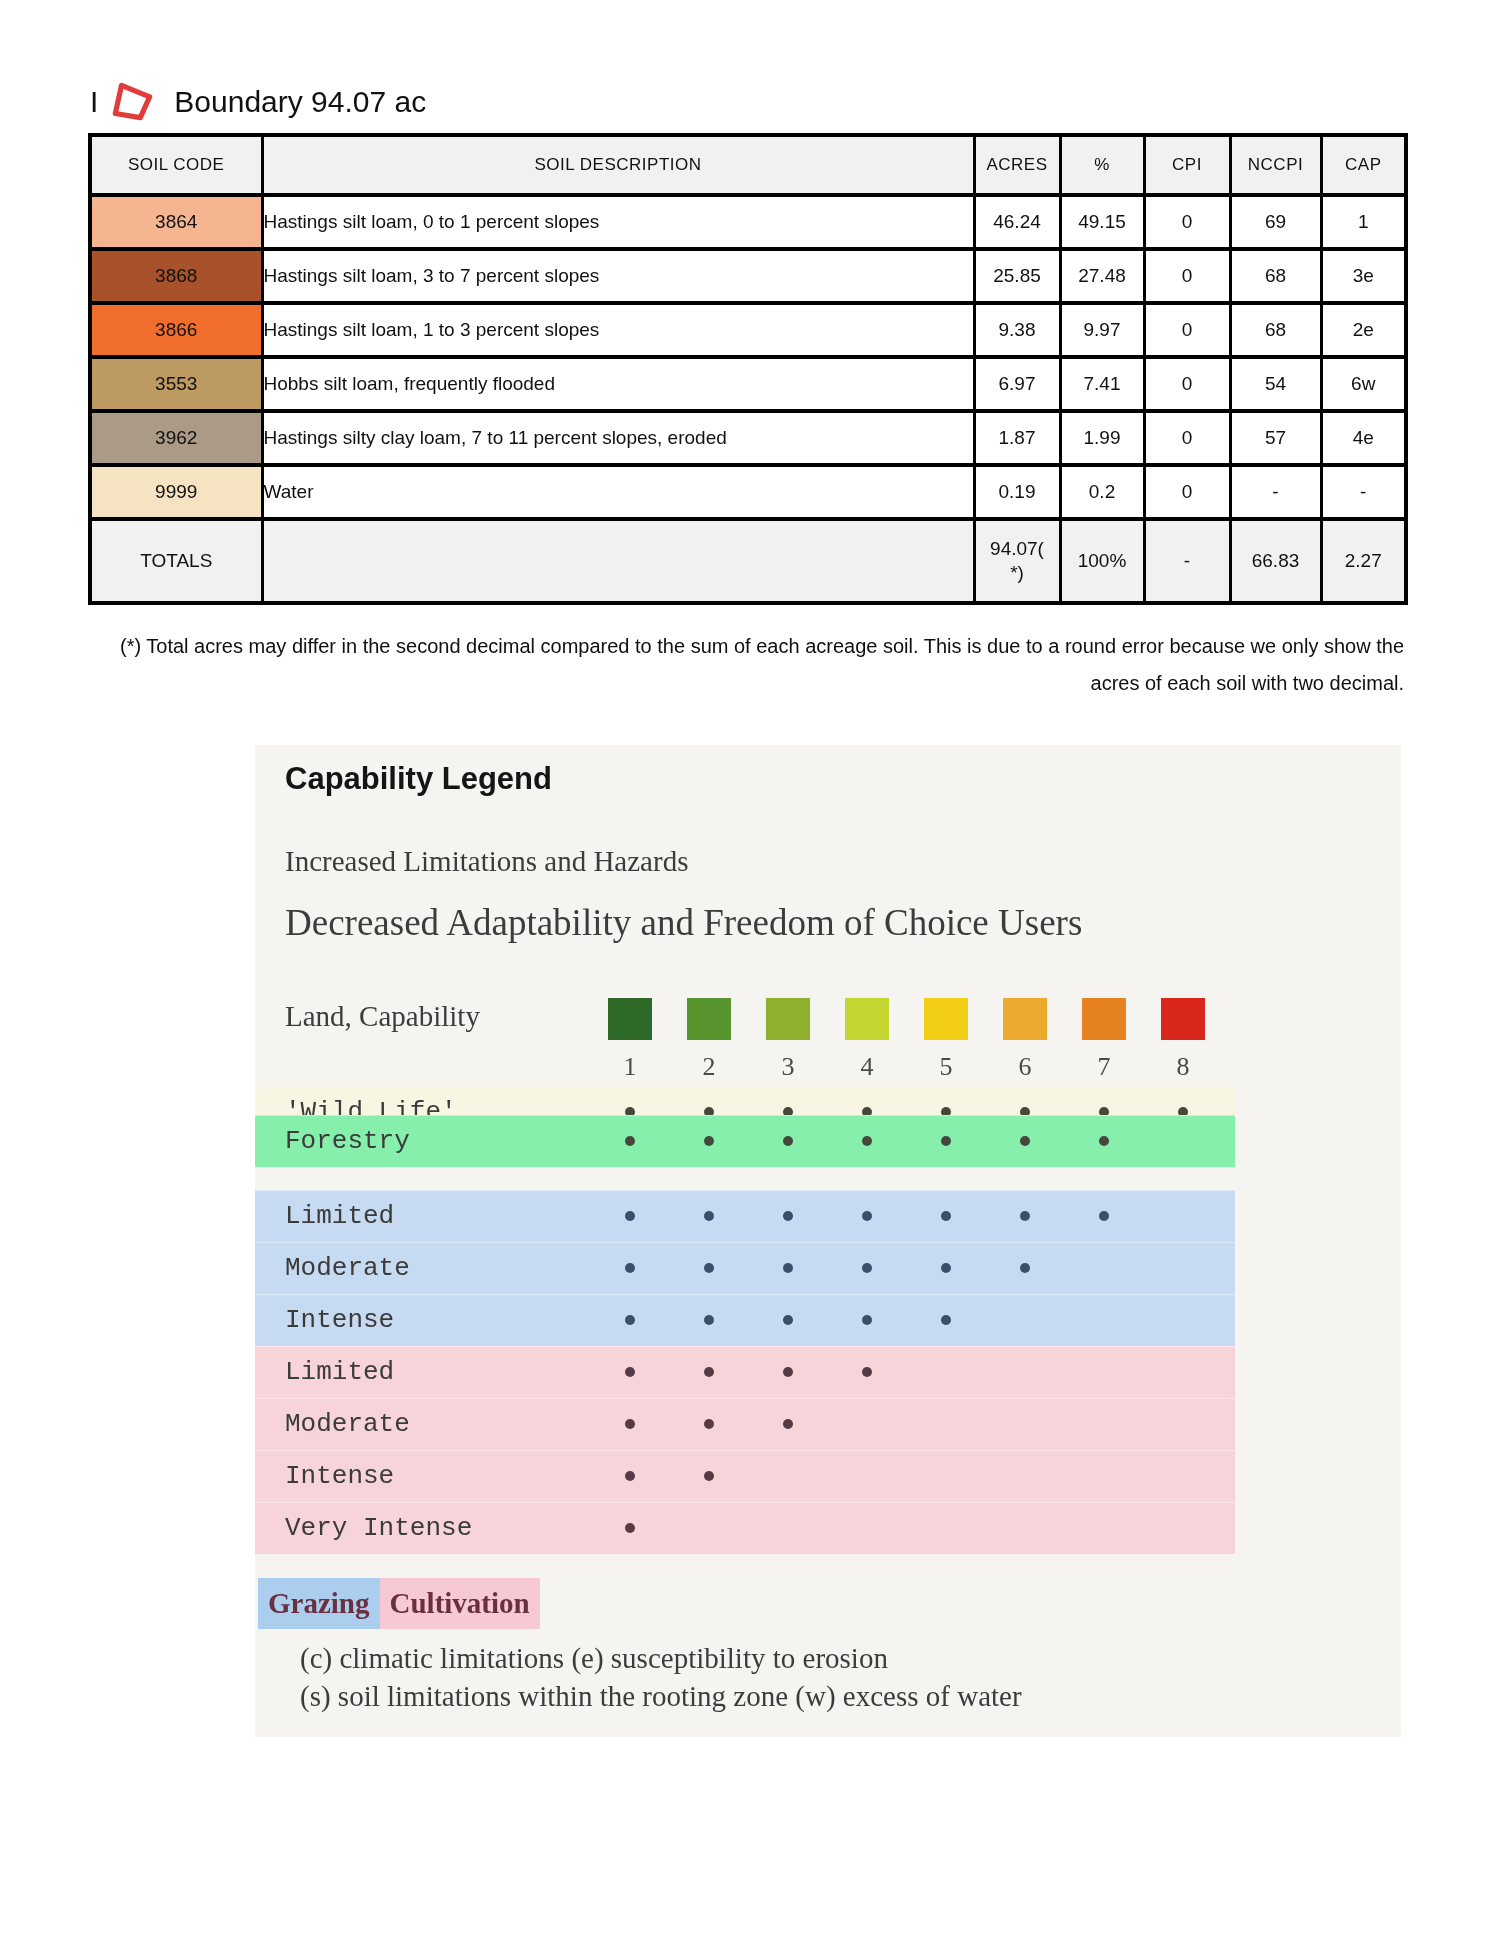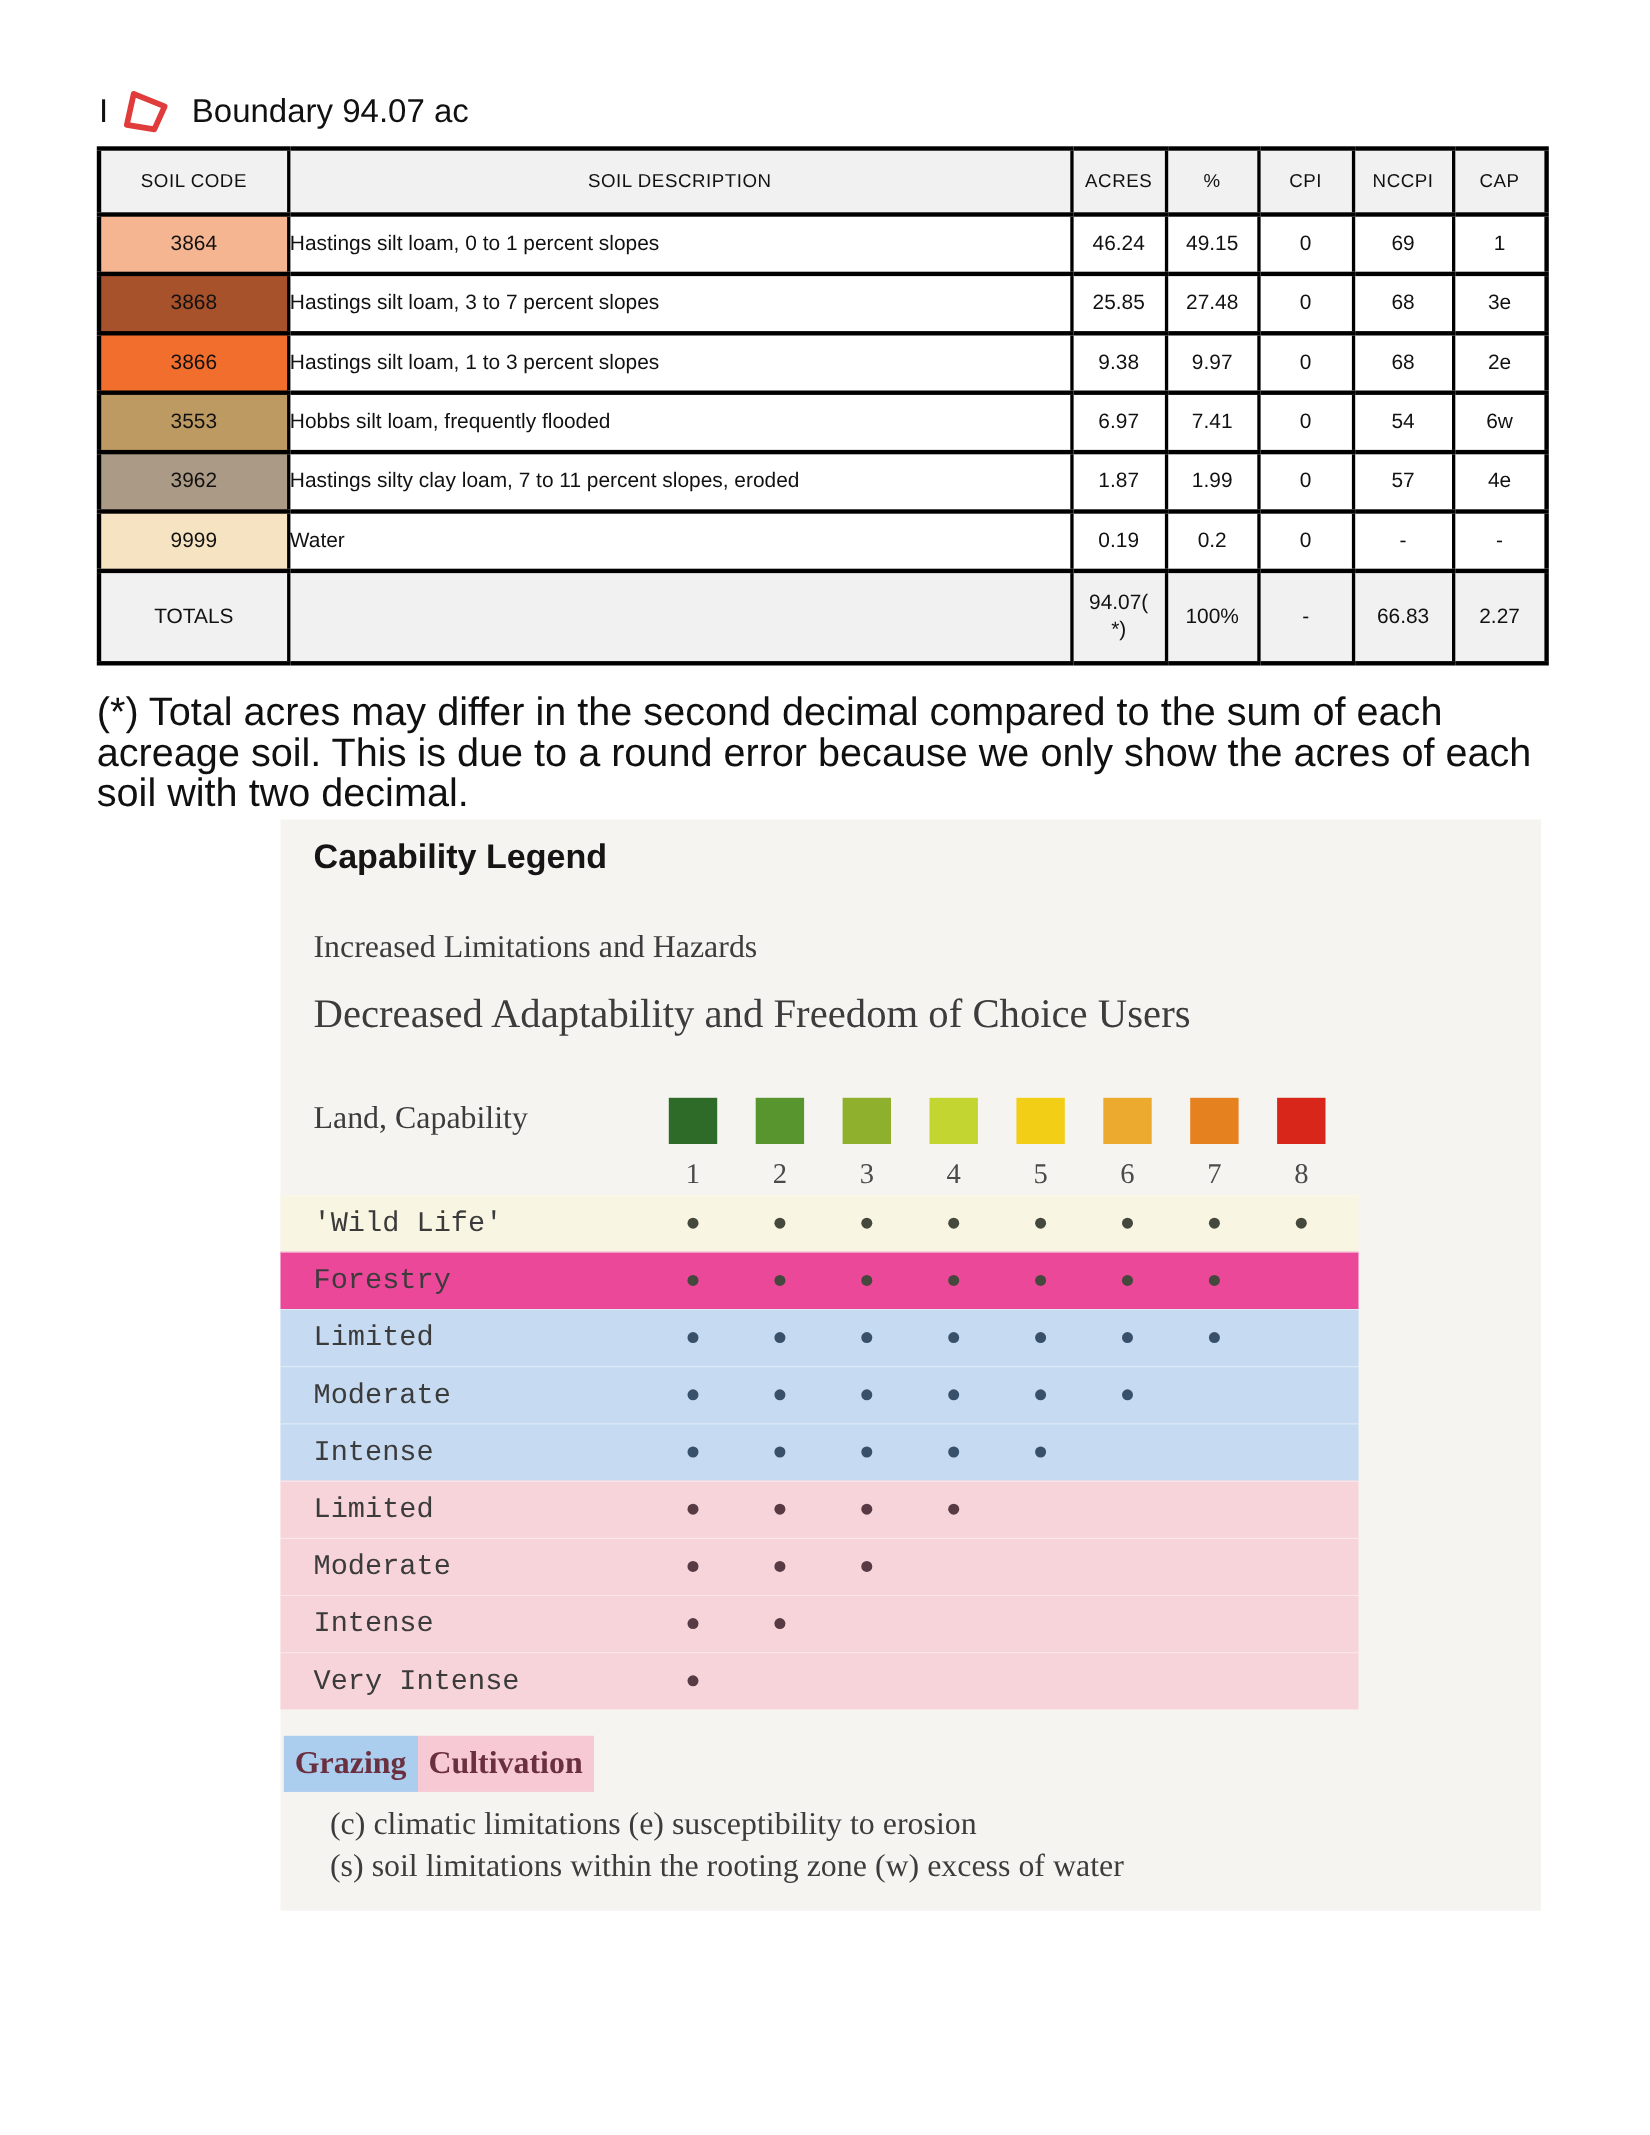--- a/index.html
+++ b/index.html
@@ -21,21 +21,21 @@
   table.soil-table td{height:50px;font-size:19px;}
   td.code-cell{text-align:center;font-size:20px;}
   td.desc-cell{text-align:left;padding-left:22px;background:#fff;}
   td.num-cell{text-align:center;background:#fff;}
   tr.totals-row td{background:#f1f1f1;height:80px;}
   tr.totals-row .totals-label{text-align:center;font-size:19px;}
   .acres-total span{display:block;text-align:center;line-height:24px;}
 
   
   .footnote{position:absolute;left:88px;top:628px;width:1316px;margin:0;
-        font-size:36px;line-height:37px;color:#101010;}
+        font-size:20px;line-height:37px;color:#101010;text-align:right;}
 
   
   .legend-panel{position:absolute;left:255px;top:745px;width:1146px;height:992px;background:#f5f4f1;}
   .legend-title{position:absolute;left:30px;top:16px;margin:0;font-size:31px;font-weight:bold;color:#151515;
         font-family:"Liberation Sans", sans-serif;}
   .serif{font-family:"Liberation Serif","DejaVu Serif",serif;color:#3c3c3c;margin:0;}
   .legend-line1{position:absolute;left:30px;top:100px;font-size:29px;}
   .legend-line2{position:absolute;left:30px;top:156px;font-size:37px;}
   .scale-label{position:absolute;left:30px;top:255px;font-size:29px;}
 
@@ -204,21 +204,21 @@
       <span class="row-label">'Wild Life'</span>
     <span class="dot" style="left: 370px; background-color: rgb(69, 72, 60);"></span>
         <span class="dot" style="left: 449px; background-color: rgb(69, 72, 60);"></span>
         <span class="dot" style="left: 528px; background-color: rgb(69, 72, 60);"></span>
         <span class="dot" style="left: 607px; background-color: rgb(69, 72, 60);"></span>
         <span class="dot" style="left: 686px; background-color: rgb(69, 72, 60);"></span>
         <span class="dot" style="left: 765px; background-color: rgb(69, 72, 60);"></span>
         <span class="dot" style="left: 844px; background-color: rgb(69, 72, 60);"></span>
         <span class="dot" style="left: 923px; background-color: rgb(69, 72, 60);"></span>
       </div>
-    <div class="legend-row" style="top: 393px; background-color: #ec4899;">
+    <div class="legend-row" style="top: 370px; background-color: #86efac;">
       <span class="row-label">Forestry</span>
     <span class="dot" style="left: 370px; background-color: rgb(69, 72, 60);"></span>
         <span class="dot" style="left: 449px; background-color: rgb(69, 72, 60);"></span>
         <span class="dot" style="left: 528px; background-color: rgb(69, 72, 60);"></span>
         <span class="dot" style="left: 607px; background-color: rgb(69, 72, 60);"></span>
         <span class="dot" style="left: 686px; background-color: rgb(69, 72, 60);"></span>
         <span class="dot" style="left: 765px; background-color: rgb(69, 72, 60);"></span>
         <span class="dot" style="left: 844px; background-color: rgb(69, 72, 60);"></span>
       </div>
     <div class="legend-row" style="top: 445px; background-color: rgb(198, 218, 242);">

